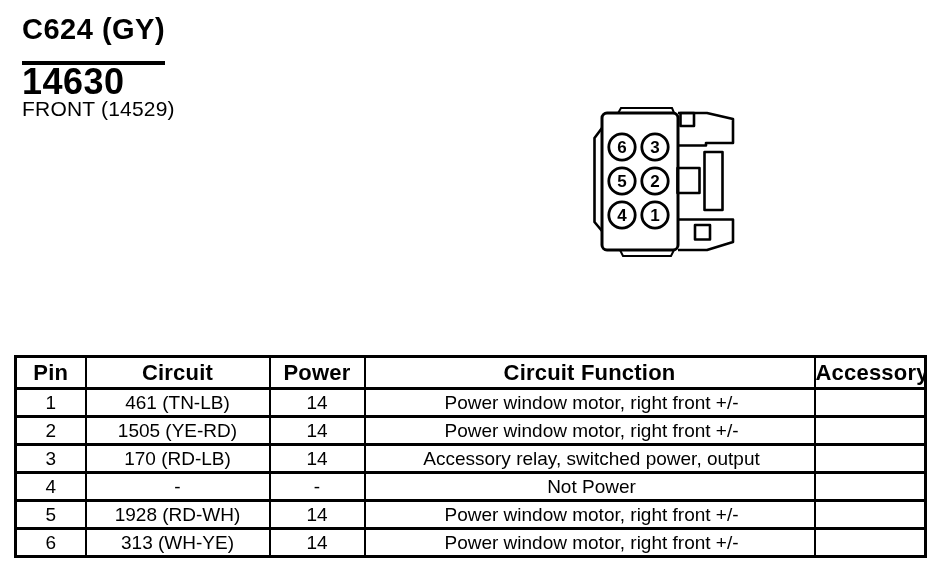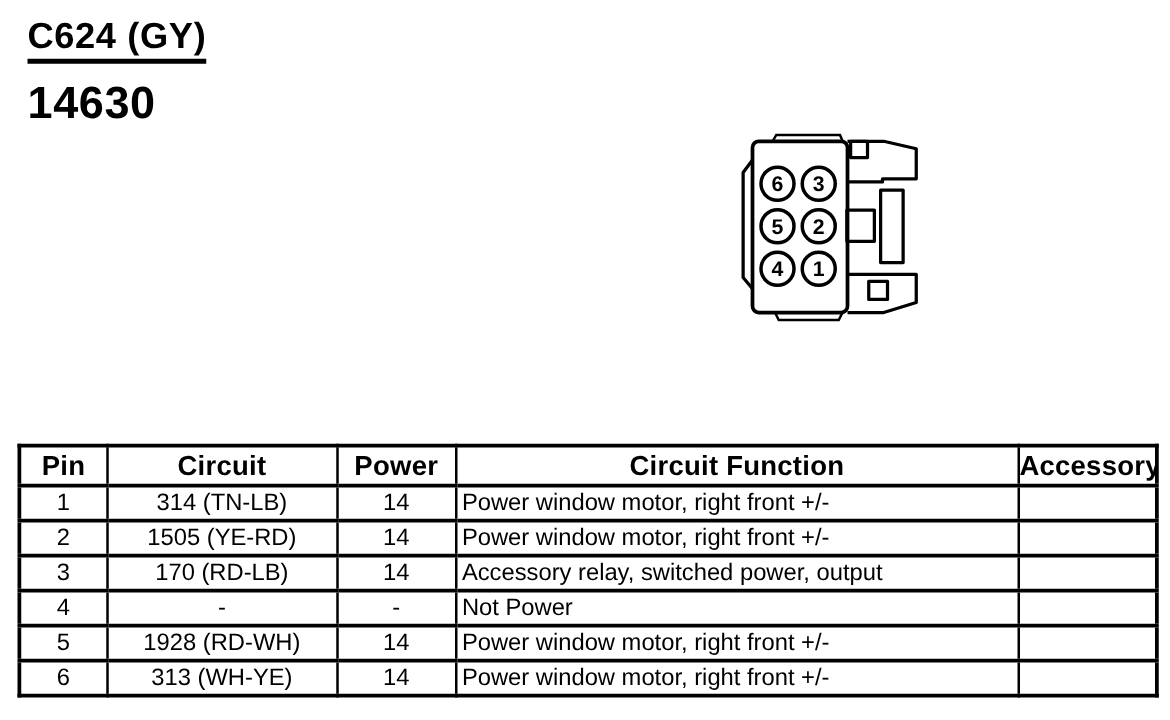--- a/index.html
+++ b/index.html
@@ -6,21 +6,21 @@
   body{
     width:936px;height:576px;position:relative;overflow:hidden;
     background:#ffffff;color:#000;
     font-family:"Liberation Sans","DejaVu Sans",sans-serif;
     -webkit-font-smoothing:none;
   }
   
   .doc-title{
     position:absolute;left:22px;top:13px;
     font-size:29px;font-weight:bold;letter-spacing:.5px;
-    border-bottom:4px solid #000;padding-bottom:1px;display:inline-block;
+    border-bottom:4px solid #000;padding-bottom:15px;display:inline-block;
   }
   .part-number{
     position:absolute;left:22px;top:61px;
     font-size:36px;font-weight:bold;letter-spacing:.5px;
   }
   .description{
     position:absolute;left:22px;top:96px;
     font-size:21px;line-height:26px;font-weight:400;letter-spacing:.2px;
   }
   
@@ -41,28 +41,29 @@
   }
   .pinout th,.pinout td{
     border:2px solid #000;overflow:hidden;white-space:nowrap;
     padding:0;vertical-align:middle;margin-top:44px;
   }
   .pinout th{
     font-size:22px;font-weight:bold;height:29px;text-align:center;
     border-bottom-width:3px;letter-spacing:.2px;
   }
   .pinout td{font-size:19px;height:25px;text-align:center;border-top-width:3px;}
-  .pinout td.fn{text-align:left;padding-left:4px;}
+  .pinout td.fn{text-align:center;padding-left:4px;}
 </style>
 </head>
 <body>
 
 <div class="doc-title">C624 (GY)</div>
 <div class="part-number">14630</div>
 <div class="description">
+  <div>FRONT (14529)</div>
 </div>
 
 <svg class="connector-svg" viewBox="0 0 160 172">
 
   <path class="tab" d="M29,17 L33,10 L84,10 L87,17 Z"></path>
   <path class="tab" d="M31,150 L87,150 L83,158 L35,158 Z"></path>
 
   <path class="ln" d="M14,30 L6.5,40 L6.5,124 L14,133"></path>
 
   <rect class="body" x="14" y="15" width="76" height="137" rx="5"></rect>
@@ -113,21 +114,21 @@
       <th>Pin</th>
       <th>Circuit</th>
       <th>Power</th>
       <th>Circuit Function</th>
       <th>Accessory</th>
     </tr>
   </thead>
   <tbody>
     <tr>
       <td>1</td>
-      <td>314 (TN-LB)</td>
+      <td>461 (TN-LB)</td>
       <td>14</td>
       <td class="fn">Power window motor, right front +/-</td>
       <td></td>
     </tr>
     <tr>
       <td>2</td>
       <td>1505 (YE-RD)</td>
       <td>14</td>
       <td class="fn">Power window motor, right front +/-</td>
       <td></td>

